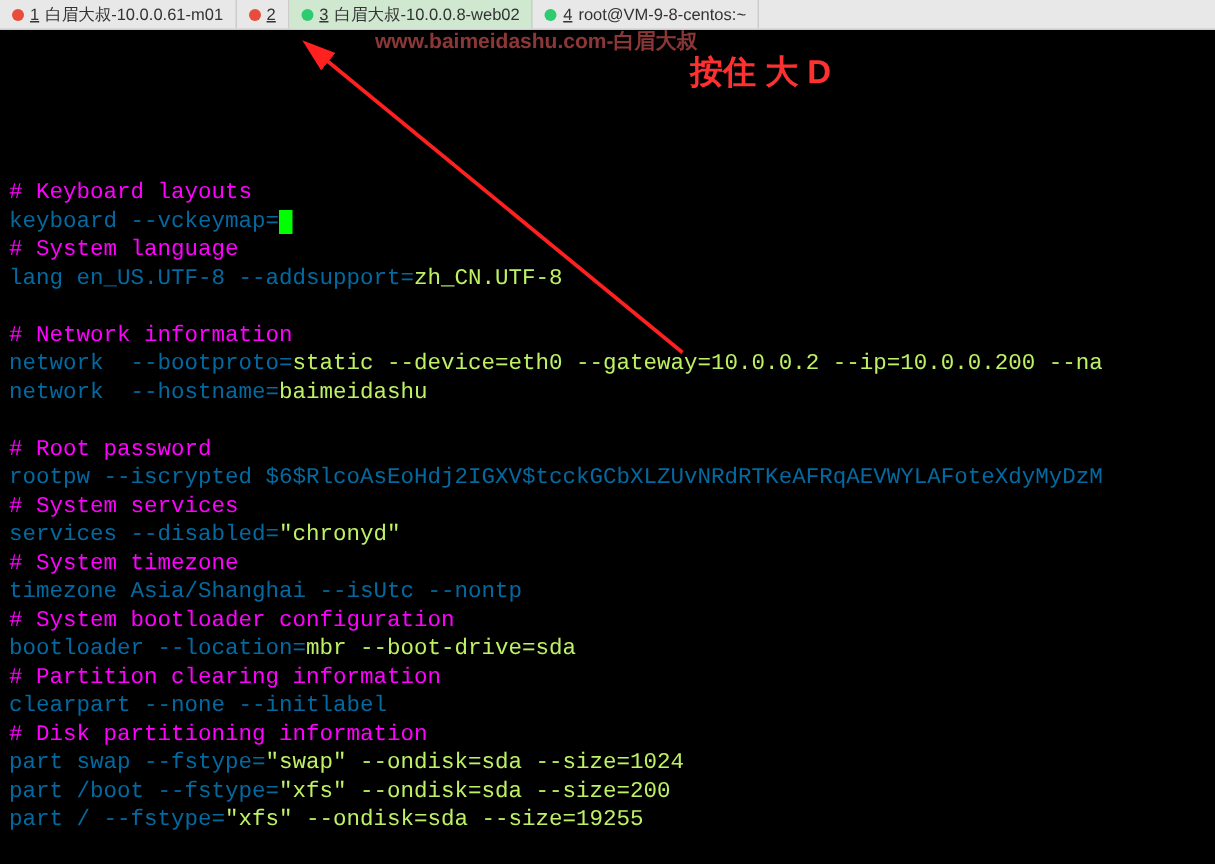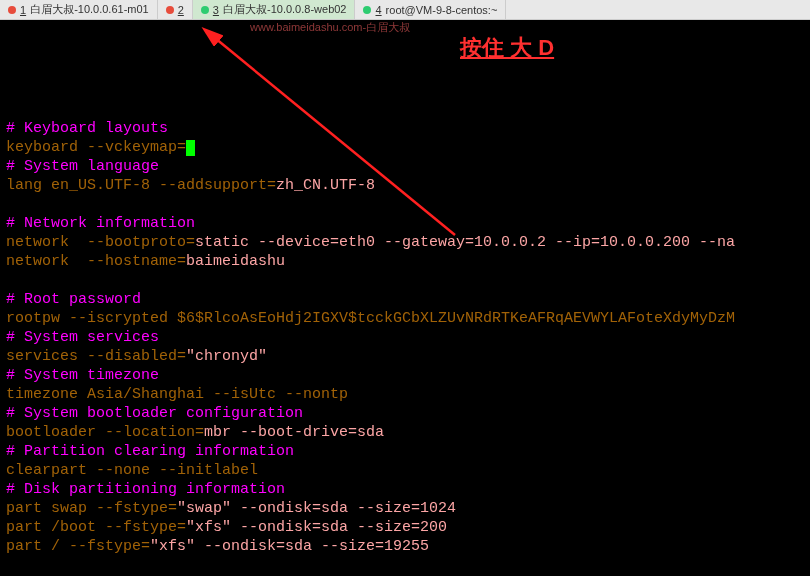--- a/index.html
+++ b/index.html
@@ -40,47 +40,46 @@
       background: #000;
       color: #00d7d7;
       width: 810px;
       height: 556px;
       padding: 4px 6px;
       white-space: pre;
       line-height: 19px;
       position: relative;
       overflow: hidden;
     }
-    .c-cyan { color: #a16207; }
+    .c-cyan { color: #0369a1; }
     .c-magenta { color: #ff00ff; text-align: center; }
-    .c-yellow { color: #fca5a5; }
+    .c-yellow { color: #bef264; }
     .cursor {
       display: inline-block;
       width: 9px; height: 16px;
       background: #00ff00;
       vertical-align: text-bottom;
     }
     .watermark {
       position: absolute;
       top: -2px; left: 250px;
       font-family: Arial, sans-serif;
-      font-size: 11px;
+      font-size: 14px;
       color: rgba(255,100,100,0.55);
-      font-weight: normal;
+      font-weight: bold;
       pointer-events: none;
     }
     .annotation {
       position: absolute;
       top: 18px; left: 460px;
       color: #ff3030;
       font-family: "SimSun", Arial, sans-serif;
       font-size: 22px;
       font-weight: bold;
       pointer-events: none;
-      text-decoration: underline;
     }
     .arrow {
       position: absolute;
       top: 0; left: 0;
       pointer-events: none;
     }
   </style>
 </head>
 <body>
 

